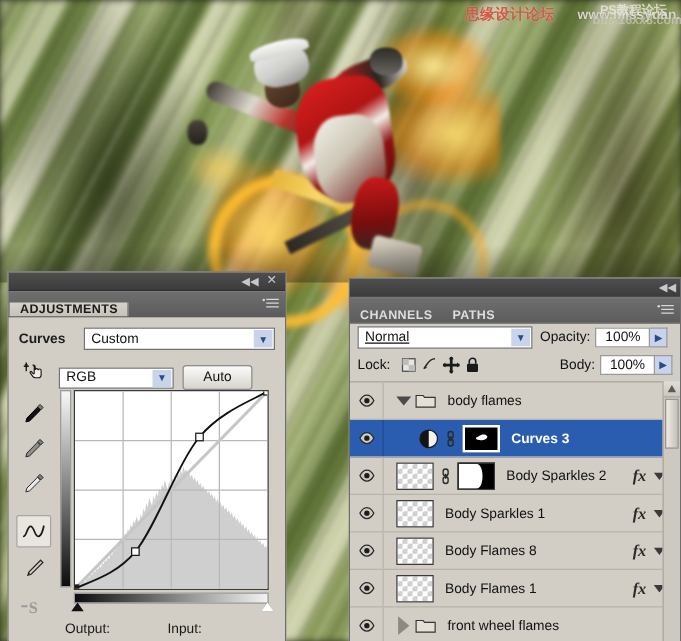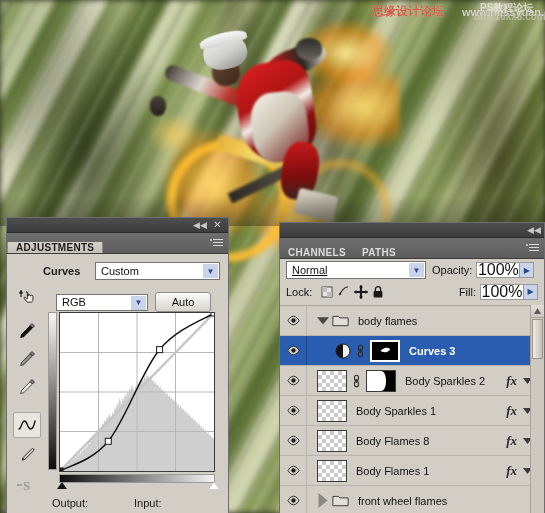--- a/index.html
+++ b/index.html
@@ -110,28 +110,28 @@
   .tab.active{background:linear-gradient(#d6d2ca,#c6c2ba);color:#1a1a1a;
     border-left:1px solid #8c8c8c;border-right:1px solid #8c8c8c;}
   .menubtn{position:absolute;right:4px;top:4px;width:14px;height:12px;cursor:pointer;}
   .menubtn i{display:block;height:1.5px;background:#d8d8d8;margin:1.5px 0 0 3px;width:10px;}
   .menubtn .dot{position:absolute;left:0;top:2px;width:2px;height:2px;background:#d8d8d8;border-radius:50%;}
 
   
   #adjustments{left:6px;top:217px;width:223px;height:296px;}
   #adjustments .titlebar{background:linear-gradient(#4e4e4e,#3c3c3c);}
   .adjbody{background:#d2cec6;height:calc(100% - 34px);position:relative;}
-  .adjrow1{display:flex;align-items:center;height:26px;padding:4px 8px 0 8px;margin-left:28px;}
+  .adjrow1{display:flex;align-items:center;height:26px;padding:4px 8px 0 8px;}
   .adjrow1 .lbl{font-size:11px;font-weight:bold;color:#1c1c1c;width:52px;}
   .combo{flex:1;height:18px;background:#fff;border:1px solid #737373;position:relative;
     display:flex;align-items:center;padding-left:5px;font-size:11px;color:#111;box-sizing:border-box;cursor:pointer;}
   .combo .arrow{position:absolute;right:1px;top:1px;width:15px;height:14px;
     background:#c9d4ea;display:flex;align-items:center;justify-content:center;
     color:#2b4a8a;font-size:8px;}
-  .adjrow2{display:flex;align-items:center;height:24px;padding:6px 8px 0 40px;justify-content:center;}
+  .adjrow2{display:flex;align-items:center;height:24px;padding:6px 8px 0 40px;}
   .combo.small{height:17px;}
   .autobtn{margin-left:7px;width:54px;height:18px;border:1px solid #8d8d8d;border-radius:3px;
     background:linear-gradient(#fbfbfb,#d8d4cc);font-size:11px;color:#111;
     display:flex;align-items:center;justify-content:center;cursor:pointer;}
 
   
   .toolstrip{position:absolute;left:6px;top:30px;width:30px;height:196px;}
   .tool{width:28px;height:26px;display:flex;align-items:center;justify-content:center;cursor:pointer;}
   .tool.sel{background:#e9e6df;border:1px solid #a6a6a6;border-radius:2px;box-sizing:border-box;}
   .tool svg{display:block;}
@@ -155,21 +155,21 @@
   .outin .o{position:absolute;left:4px;top:0;}
   .outin .i{position:absolute;left:86px;top:0;}
 
   
   #layers{left:279px;top:222px;width:266px;height:291px;}
   #layers .titlebar{background:linear-gradient(#4e4e4e,#3c3c3c);}
   .lyrbody{background:#d2cec6;height:calc(100% - 34px);position:relative;}
   .lrow{display:flex;align-items:center;height:22px;padding:0 6px;}
   .lrow .combo{flex:0 0 140px;text-decoration:underline;}
   .lbl2{font-size:11px;color:#111;margin-left:6px;}
-  .numbox{width:44px;height:16px;background:#fff;border:1px solid #9a9a9a;font-size:16px;
+  .numbox{width:44px;height:16px;background:#fff;border:1px solid #9a9a9a;font-size:11px;
     display:flex;align-items:center;justify-content:center;color:#111;box-sizing:border-box;cursor:text;}
   .stepper{width:14px;height:16px;background:#c9d4ea;border:1px solid #9a9a9a;border-left:none;
     display:flex;align-items:center;justify-content:center;color:#2b4a8a;font-size:8px;box-sizing:border-box;cursor:pointer;}
   .lockrow{display:flex;align-items:center;height:21px;padding:0 6px;}
   .lockicon{width:17px;height:15px;display:flex;align-items:center;justify-content:center;cursor:pointer;}
 
   .layerlist{position:absolute;left:0;right:0;top:46px;bottom:0;background:#d2cec6;
     border-top:1px solid #a9a59d;overflow:hidden;}
   .layeritem{display:flex;align-items:center;height:29px;border-bottom:1px solid #b8b4ac;position:relative;}
   .layeritem.selected{background:#2a5db0;}
@@ -408,21 +408,21 @@
             <path d="M7 0l2 2.4H5zM7 14l2-2.4H5zM0 7l2.4-2v4zM14 7l-2.4-2v4z" fill="#1a1a1a"></path>
           </svg>
       </div>
       <div class="lockicon">
         <svg width="12" height="14" viewBox="0 0 12 14">
             <path d="M3.4 6V4.2a2.6 2.6 0 015.2 0V6" stroke="#1a1a1a" stroke-width="1.3" fill="none"></path>
             <rect x="1.6" y="6" width="8.8" height="6.6" rx="1" fill="#1a1a1a"></rect>
           </svg>
       </div>
       <div style="margin-left:auto;display:flex;align-items:center;">
-        <span style="font-size:11px;color:#111;margin-right:4px;">Fill:</span>
+        <span style="font-size:11px;color:#111;margin-right:4px;">Body:</span>
         <div class="numbox">100%</div>
         <div class="stepper">▶</div>
       </div>
     </div>
 
     <div class="layerlist" id="layer-list">
         <div class="layeritem">
           <div class="eyecell">
             <svg class="disc" width="14" height="11" viewBox="0 0 14 11">
       <path d="M7 .8C3.4.8 1 5.5 1 5.5S3.4 10.2 7 10.2s6-4.7 6-4.7S10.6.8 7 .8z" fill="#cfcbc3" stroke="#2a2a2a" stroke-width="1"></path>

